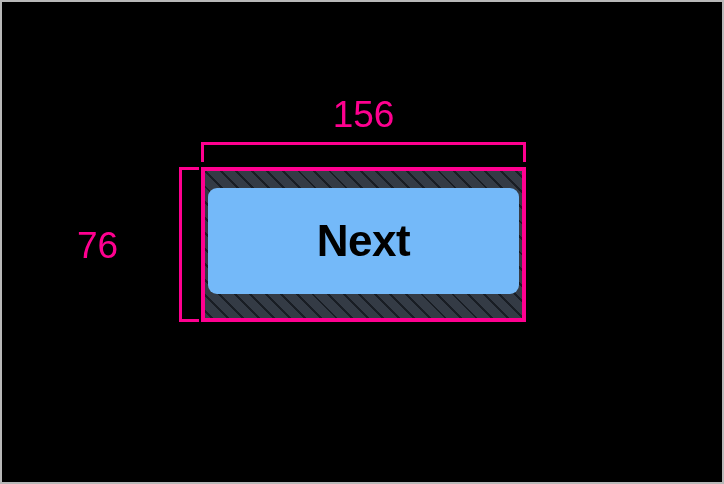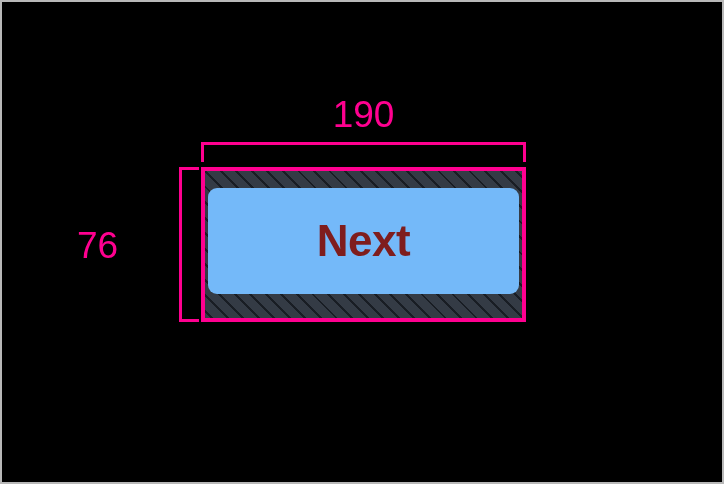--- a/index.html
+++ b/index.html
@@ -164,29 +164,29 @@
 </head>
 <body>
 
 <div id="screen" style="--accent: #ff0090; background: rgb(0, 0, 0); border-color: rgb(184, 184, 184);">
 
   <div id="element-box">
 
     <div id="padding-hatch" style="background-color: rgb(52, 59, 69);"></div>
 
     <div id="button-face" style="background: rgb(116, 185, 249); border-radius: 9px;">
-      <span id="button-label" style="color: #7f1d1d;">Next</span>
+      <span id="button-label" style="color: #000000;">Next</span>
     </div>
 
     <div id="element-outline"></div>
   </div>
 
   <div id="width-measure">
     <div id="width-bracket"></div>
-    <div id="width-value">190</div>
+    <div id="width-value">156</div>
   </div>
 
   <div id="height-measure">
     <div id="height-bracket"></div>
     <div id="height-value">76</div>
   </div>
 
 </div>
 
 </body></html>

